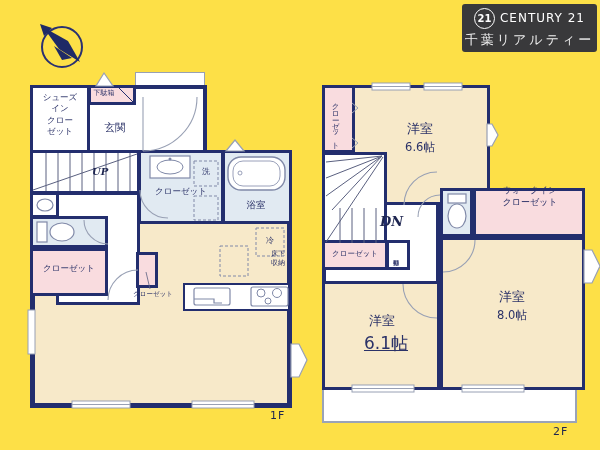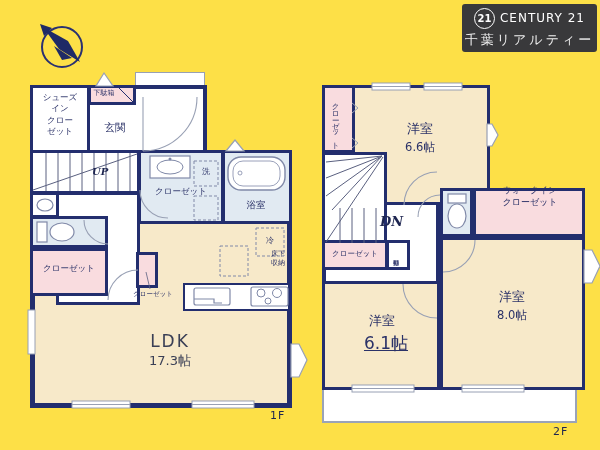--- a/index.html
+++ b/index.html
@@ -188,22 +188,20 @@
   <div class="lbl" style="left:96px;top:120px;width:38px;font-size:10.5px;">玄関</div>
   <div class="lbl updn" style="left:92px;top:165px;font-size:10px;">UP</div>
   <div class="lbl" style="left:140px;top:186px;width:82px;font-size:8.5px;">クローゼット</div>
   <div class="lbl" style="left:196px;top:167px;width:20px;font-size:8px;">洗</div>
   <div class="lbl" style="left:236px;top:199px;width:40px;font-size:9.5px;">浴室</div>
   <div class="lbl" style="left:36px;top:263px;width:66px;font-size:8.5px;">クローゼット</div>
   <div class="lbl" style="left:130px;top:290px;width:46px;font-size:6.5px;">クローゼット</div>
   <div class="lbl" style="left:221px;top:250px;width:26px;font-size:7px;margin-left:44px;">床下
 収納</div>
   <div class="lbl" style="left:258px;top:236px;width:24px;font-size:8px;">冷</div>
-  <div class="lbl" style="left:130px;top:330px;width:80px;font-size:17px;letter-spacing:2px;color:#3a3f55;">LDK</div>
-  <div class="lbl" style="left:130px;top:352px;width:80px;font-size:13px;color:#3a3f55;">17.3帖</div>
   <div class="lbl floor-tag" style="left:270px;top:409px;">1F</div>
 
   <div class="lbl vert" style="left:330px;top:93px;height:56px;font-size:7.5px;">クローゼット</div>
   <div class="lbl" style="left:390px;top:120px;width:60px;font-size:13px;">洋室</div>
   <div class="lbl" style="left:390px;top:140px;width:60px;font-size:11.5px;">6.6帖</div>
   <div class="lbl updn" style="left:380px;top:213px;font-size:13px;">DN</div>
   <div class="lbl" style="left:324px;top:249px;width:62px;font-size:7.5px;">クローゼット</div>
   <div class="lbl vert" style="left:392px;top:241px;height:28px;font-size:6px;letter-spacing:0;">可動棚</div>
   <div class="lbl" style="left:482px;top:184px;width:96px;font-size:9px;text-align:center;">ウォークイン
 クローゼット</div>

